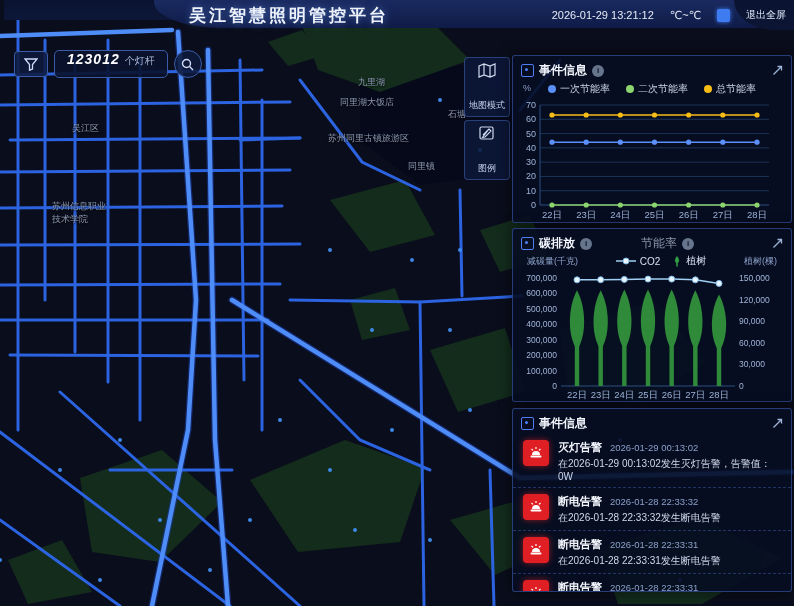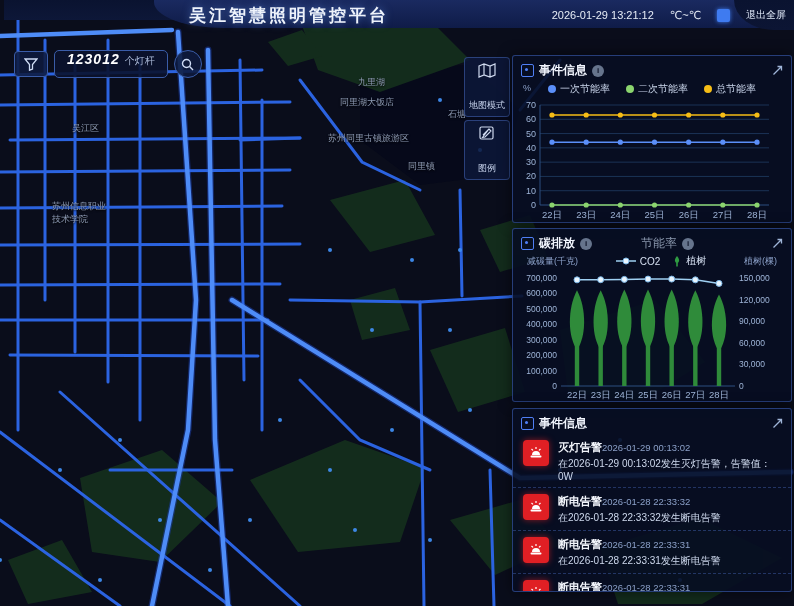--- a/index.html
+++ b/index.html
@@ -63,21 +63,21 @@
   .axes-row{display:flex;justify-content:space-between;align-items:flex-end;padding:0 14px;height:14px;}
   .axis-label{font-size:9px;color:#8ba0c8;}
   .carbon-legend{display:flex;gap:12px;align-items:center;font-size:10px;color:#d7e1f2;}
   
   .event-list{display:flex;flex-direction:column;}
   .event-row{display:flex;gap:9px;padding:6px 10px 5px;align-items:flex-start;cursor:pointer;
     border-bottom:1px dashed rgba(85,125,225,.35);}
   .event-row:last-child{border-bottom:none;}
   .event-icon{width:26px;height:26px;border-radius:4px;background:#e01f24;flex:0 0 auto;
     display:flex;align-items:center;justify-content:center;box-shadow:0 0 6px rgba(224,31,36,.6);}
-  .event-head{display:flex;align-items:baseline;gap:0;}
+  .event-head{display:flex;align-items:baseline;gap:8px;}
   .event-title{font-size:11px;font-weight:bold;color:#f2f5fb;}
   .event-time{font-size:9.5px;color:#8ba0c8;}
   .event-desc{font-size:10px;color:#cdd8ec;margin-top:2px;}
   .chart-box{width:100%;}
 </style>
 </head>
 <body>
 
 <div id="map-layer">
   <svg width="794" height="606" viewBox="0 0 794 606">

